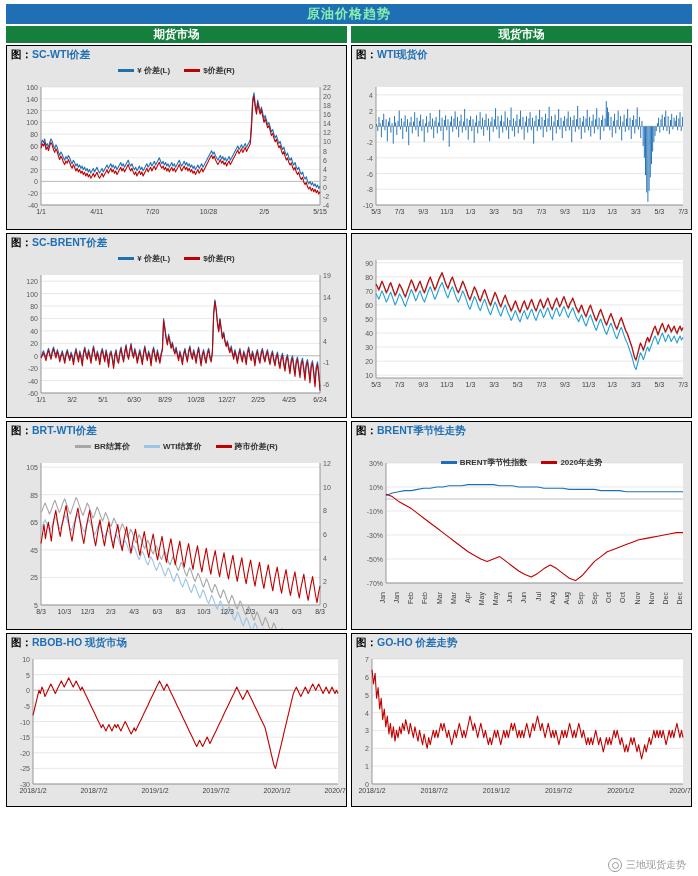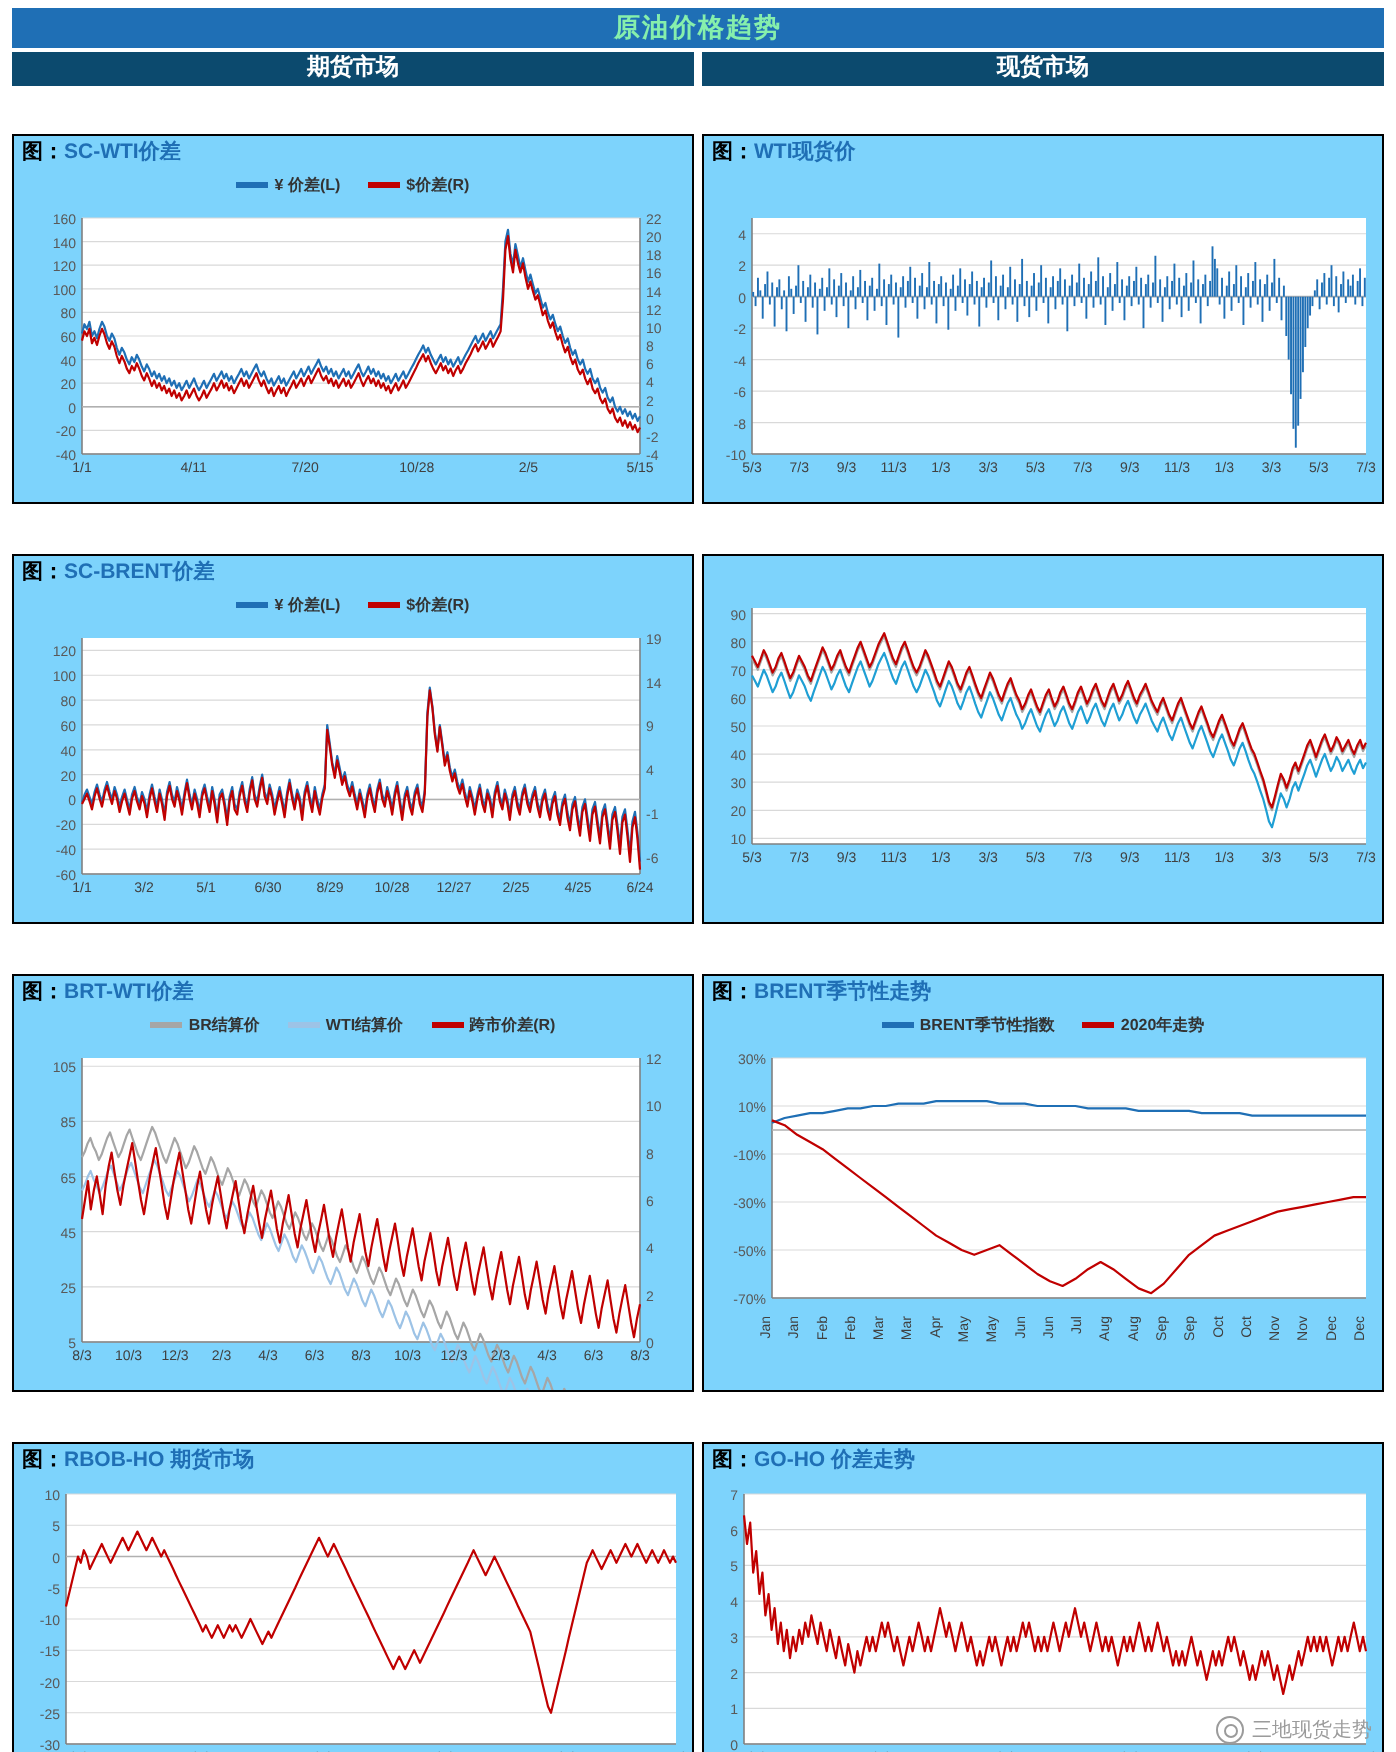--- a/index.html
+++ b/index.html
@@ -17,30 +17,30 @@
   .main-title{
     height:20px;line-height:20px;
     background:#1f6fb5;color:#86efac;
     font-size:13px;font-weight:bold;text-align:center;
     letter-spacing:1px;
     margin:4px 6px 2px 6px;
   }
   .band-row{display:flex;gap:4px;margin:0 6px 2px 6px;}
   .band{
     flex:1;height:17px;line-height:17px;
-    background:#0c4a6e;color:#fff;
+    background:#15803d;color:#fff;
     font-size:11.5px;font-weight:bold;text-align:center;
   }
 
   
   .grid{margin:0 6px;display:flex;flex-direction:column;gap:3px;}
   .row{display:flex;gap:4px;}
   .panel{
-    flex:1;border:1px solid #000;background:#7dd3fc;
-    box-sizing:border-box;position:relative;margin-top:22px;
+    flex:1;border:1px solid #000;background:#e5e5e5;
+    box-sizing:border-box;position:relative;
   }
   .panel-title{
     font-size:10.5px;font-weight:bold;color:#1f6fb5;
     padding:2px 0 0 4px;line-height:13px;
     white-space:nowrap;
   }
   .panel-title .lbl{color:#000;}
   .plot{position:relative;width:100%;}
   .plot svg{display:block;width:100%;height:100%;}
 
@@ -667,38 +667,38 @@
               <text x="217.85714285714286" y="154" text-anchor="end" font-size="7" fill="#404040" font-family="&quot;Liberation Sans&quot;, sans-serif" transform="rotate(-90 217.85714285714286 155)">Aug</text>
               <text x="232" y="154" text-anchor="end" font-size="7" fill="#404040" font-family="&quot;Liberation Sans&quot;, sans-serif" transform="rotate(-90 232 155)">Sep</text>
               <text x="246.14285714285714" y="154" text-anchor="end" font-size="7" fill="#404040" font-family="&quot;Liberation Sans&quot;, sans-serif" transform="rotate(-90 246.14285714285714 155)">Sep</text>
               <text x="260.2857142857143" y="154" text-anchor="end" font-size="7" fill="#404040" font-family="&quot;Liberation Sans&quot;, sans-serif" transform="rotate(-90 260.2857142857143 155)">Oct</text>
               <text x="274.42857142857144" y="154" text-anchor="end" font-size="7" fill="#404040" font-family="&quot;Liberation Sans&quot;, sans-serif" transform="rotate(-90 274.42857142857144 155)">Oct</text>
               <text x="288.57142857142856" y="154" text-anchor="end" font-size="7" fill="#404040" font-family="&quot;Liberation Sans&quot;, sans-serif" transform="rotate(-90 288.57142857142856 155)">Nov</text>
               <text x="302.7142857142857" y="154" text-anchor="end" font-size="7" fill="#404040" font-family="&quot;Liberation Sans&quot;, sans-serif" transform="rotate(-90 302.7142857142857 155)">Nov</text>
               <text x="316.85714285714283" y="154" text-anchor="end" font-size="7" fill="#404040" font-family="&quot;Liberation Sans&quot;, sans-serif" transform="rotate(-90 316.85714285714283 155)">Dec</text>
               <text x="331" y="154" text-anchor="end" font-size="7" fill="#404040" font-family="&quot;Liberation Sans&quot;, sans-serif" transform="rotate(-90 331 155)">Dec</text>
             </svg>
-            <div class="legend" style="top: 4px;">
+            <div class="legend" style="top: 20px;">
               <span class="item">
                 <span class="swatch" style="background: rgb(31, 111, 181);"></span>
                 <span>BRENT季节性指数</span>
               </span>
               <span class="item">
                 <span class="swatch" style="background: rgb(192, 0, 0);"></span>
                 <span>2020年走势</span>
               </span>
             </div>
           </div>
       </div>
     </div>
 
     <div class="row">
       <div class="panel">
         <div class="panel-title">
-          <span class="lbl">图：</span><span>RBOB-HO 期货市场</span>
+          <span class="lbl">图：</span><span>RBOB-HO 现货市场</span>
         </div>
         <div class="plot" id="plot-rbob-ho" style="height:157px;">
             <svg viewBox="0 0 339 157" width="339" height="157">
               <rect x="26" y="10" width="305" height="125" fill="#fff"></rect>
               <line x1="26" y1="135" x2="331" y2="135" stroke="#d9d9d9" stroke-width="0.6"></line>
               <text x="23" y="138" text-anchor="end" font-size="7" fill="#595959" font-family="&quot;Liberation Sans&quot;, sans-serif">-30</text>
               <line x1="26" y1="119.375" x2="331" y2="119.375" stroke="#d9d9d9" stroke-width="0.6"></line>
               <text x="23" y="122.375" text-anchor="end" font-size="7" fill="#595959" font-family="&quot;Liberation Sans&quot;, sans-serif">-25</text>
               <line x1="26" y1="103.75" x2="331" y2="103.75" stroke="#d9d9d9" stroke-width="0.6"></line>
               <text x="23" y="106.75" text-anchor="end" font-size="7" fill="#595959" font-family="&quot;Liberation Sans&quot;, sans-serif">-20</text>

